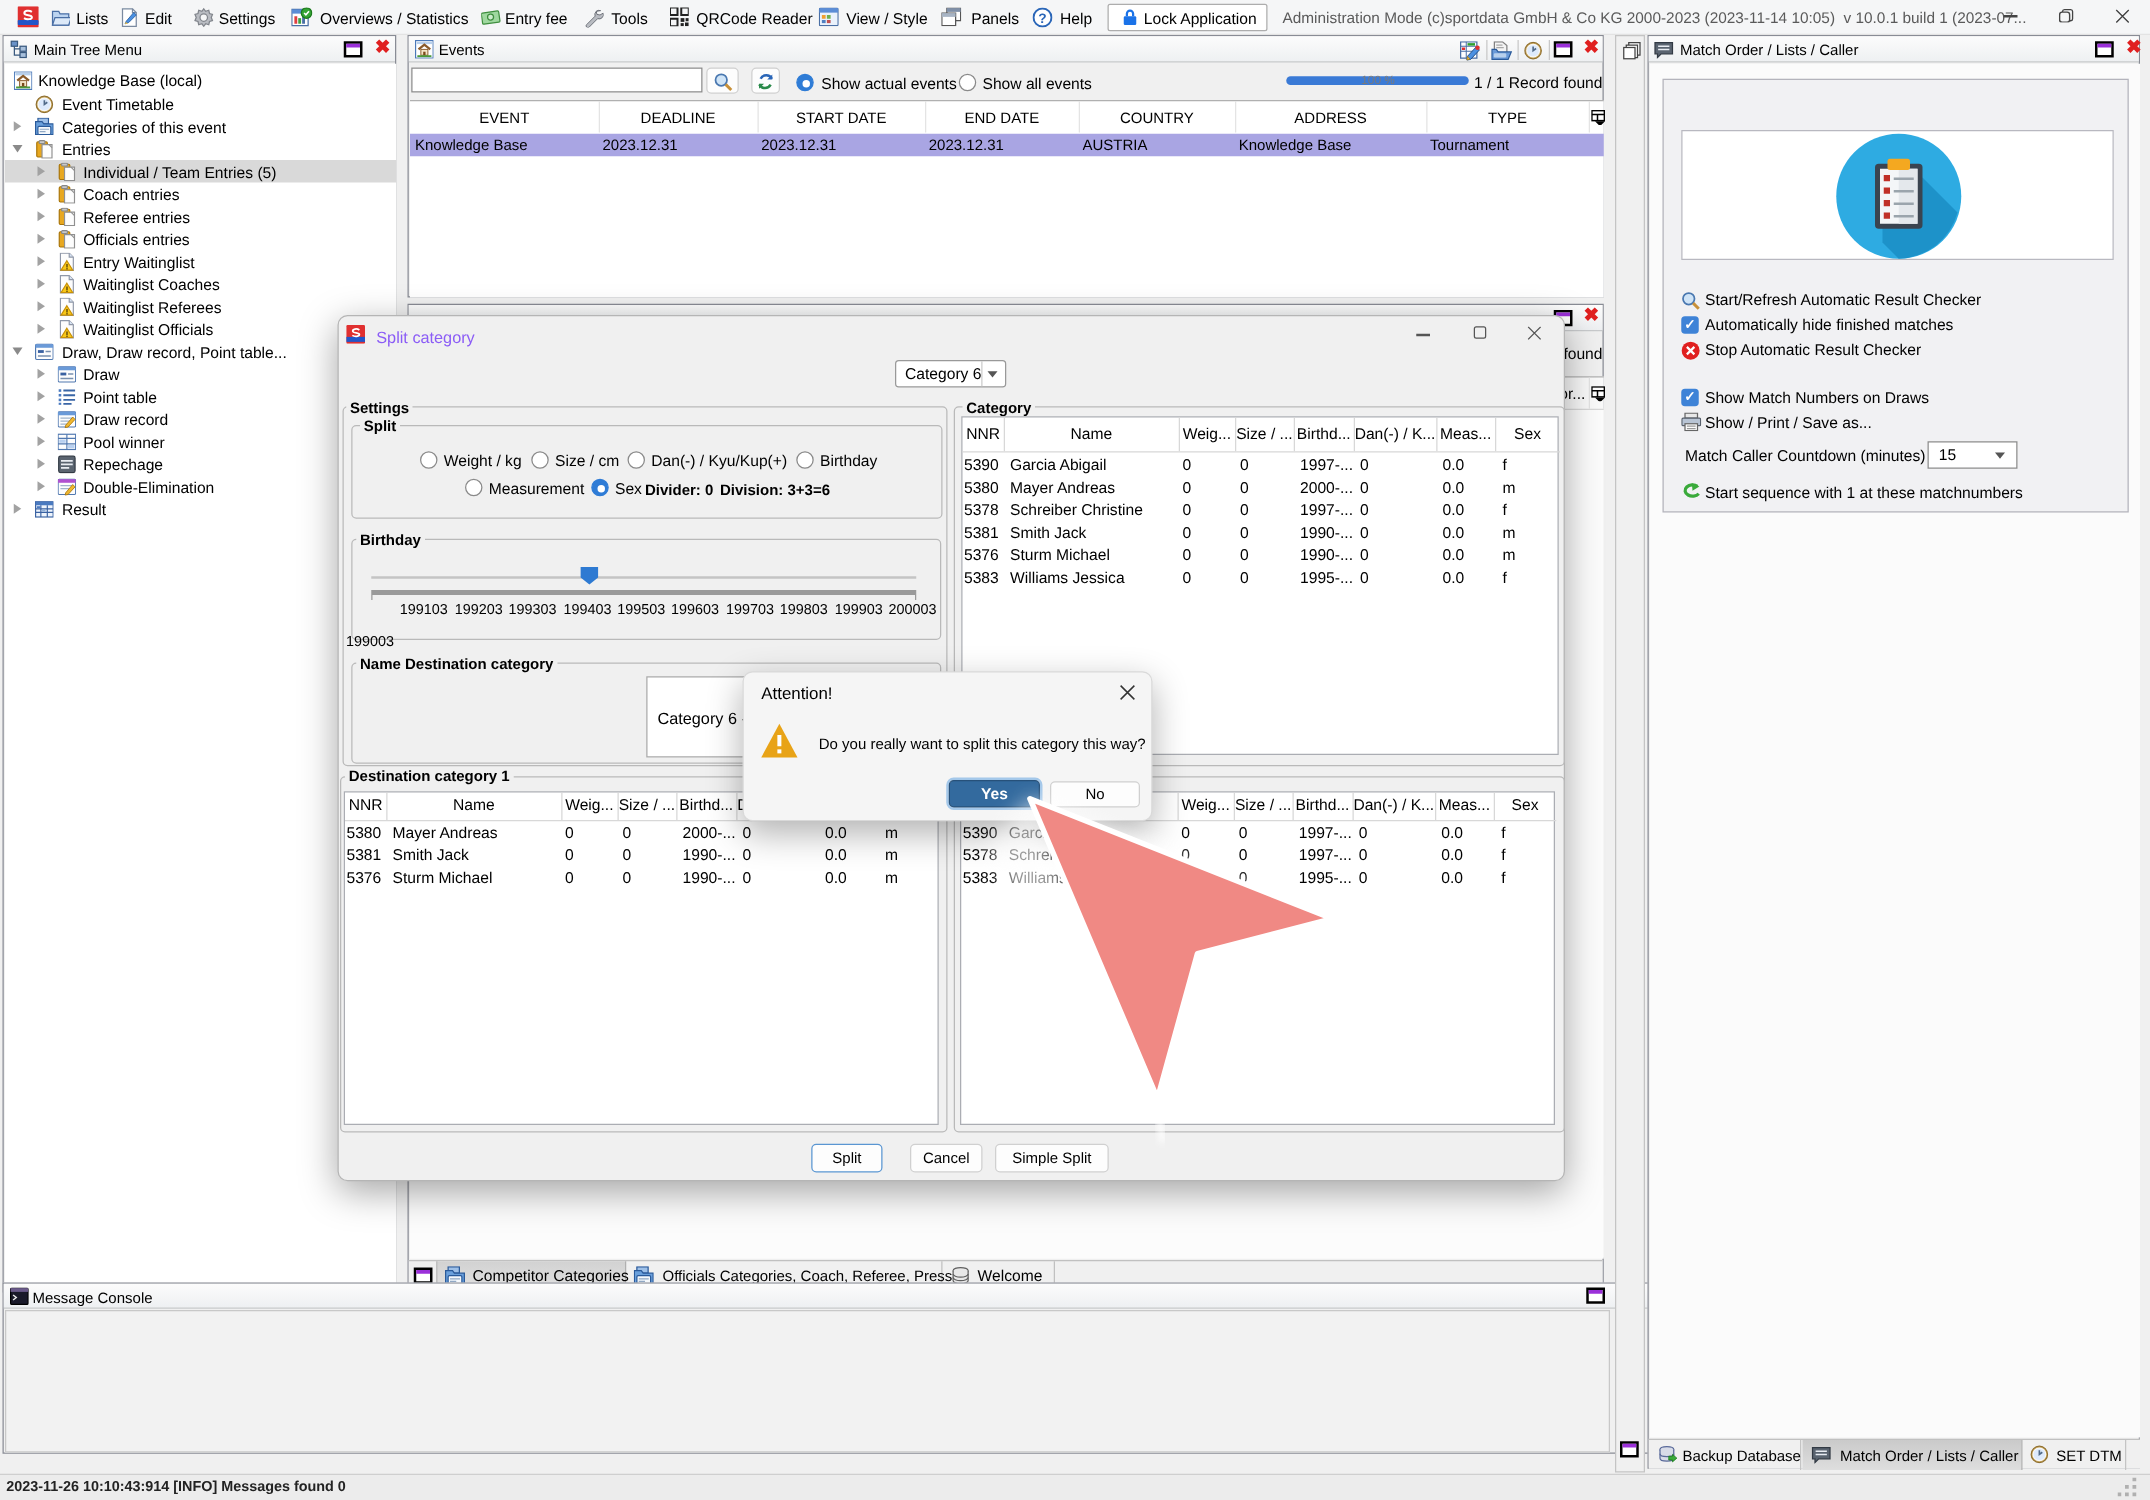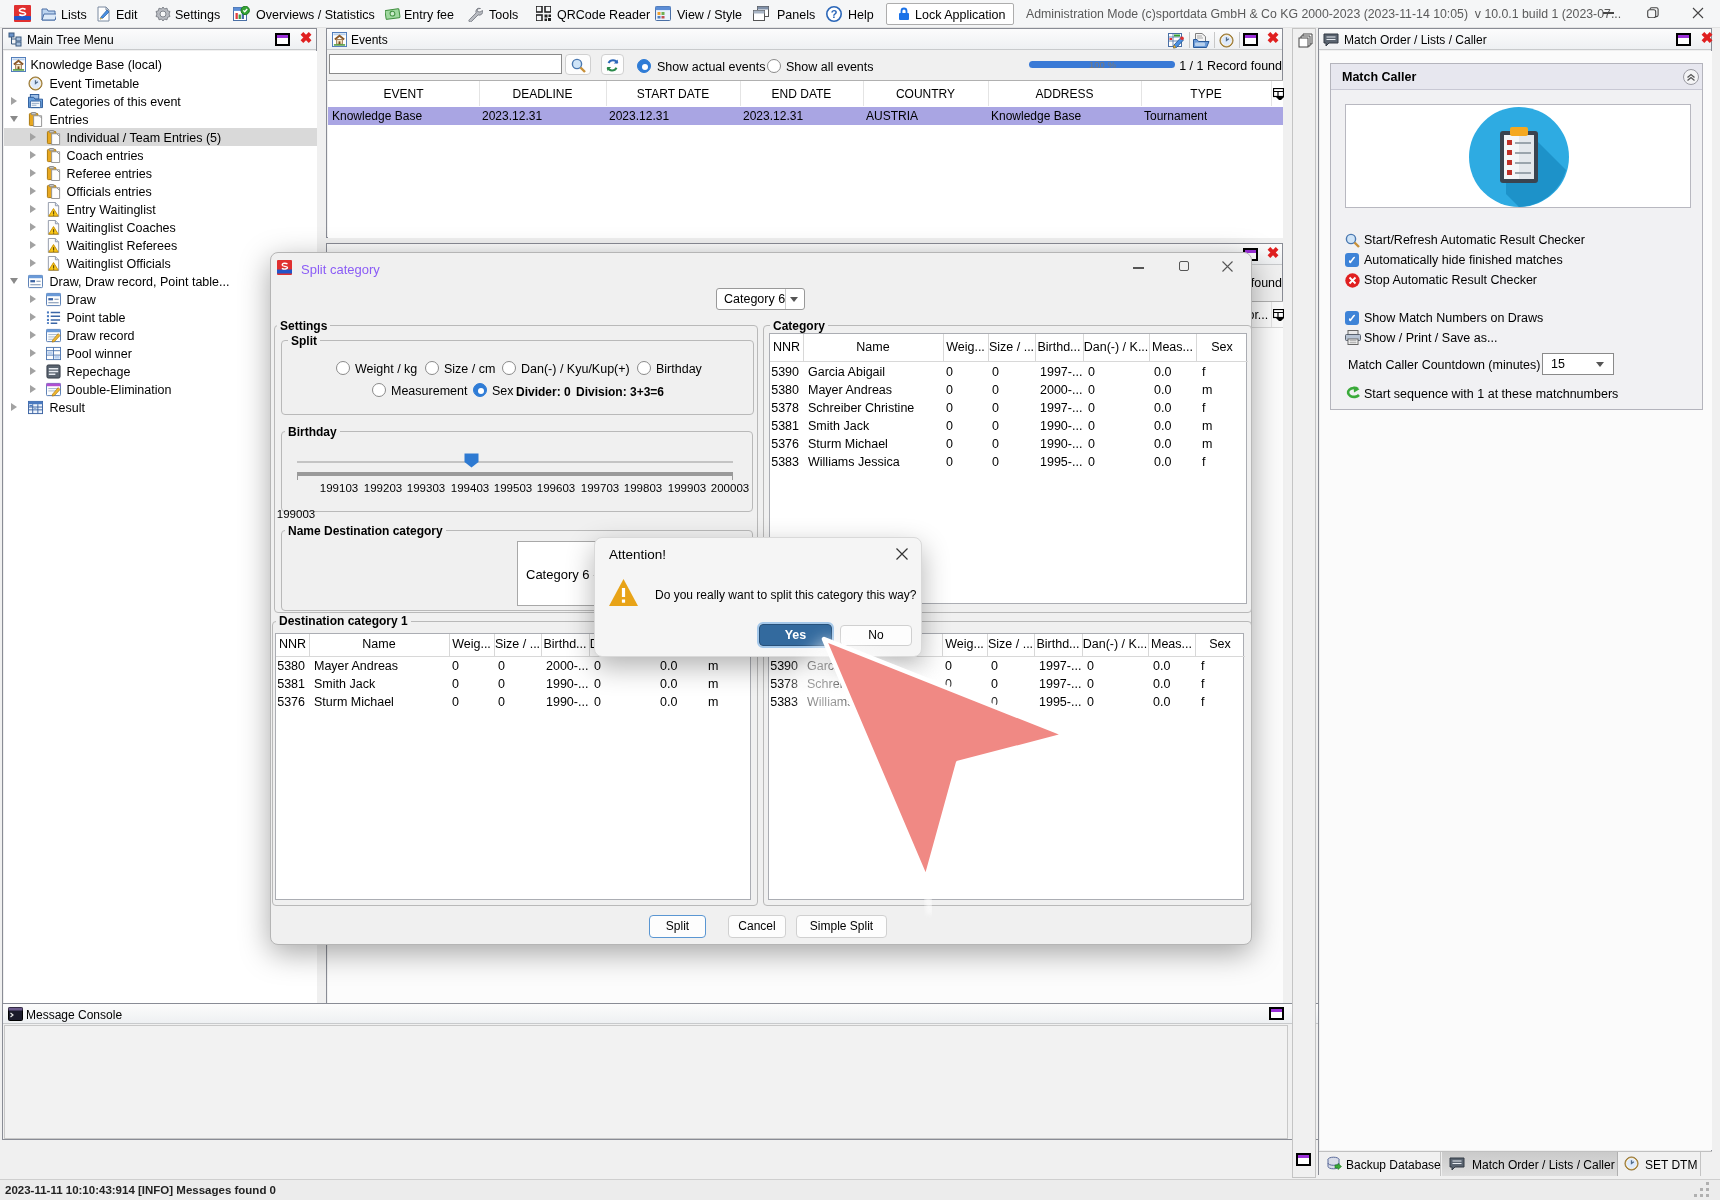--- a/index.html
+++ b/index.html
@@ -428,34 +428,34 @@
     <div class="a" style="left:427px;top:0;width:90px;height:25px;border-right:1px solid #c0c0c0;">
       <svg class="a" style="left:7px;top:4px" width="15" height="15">
           <ellipse cx="7.5" cy="3.5" rx="6" ry="2.5" fill="#e8e8e8" stroke="#606060"></ellipse>
           <path d="M1.5 3.5 V11.5 a6 2.5 0 0 0 12 0 V3.5" fill="#e8e8e8" stroke="#606060"></path>
           <path d="M1.5 6.2 a6 2.5 0 0 0 12 0 M1.5 9 a6 2.5 0 0 0 12 0" fill="none" stroke="#606060"></path>
         </svg>
       <div class="a" style="left:28px;top:5px;font-size:12.5px;">Welcome</div>
     </div>
   </div>
 </div>
-<div id="consolepanel" class="panel" style="left:2px;top:1003px;width:1550px;height:137px;">
+<div id="consolepanel" class="panel" style="left:2px;top:1026px;width:1550px;height:137px;">
   <div class="phead" style="height:20px;">
     <svg class="a" style="left:5px;top:3px" width="15" height="14">
         <rect x="0.5" y="0.5" width="14" height="13" rx="1" fill="#1a1a2a" stroke="#000"></rect>
         <rect x="0.5" y="0.5" width="14" height="3" fill="#6a5a8a"></rect>
         <path d="M2.5 6 L5 8 L2.5 10" stroke="#e8e8e8" fill="none" stroke-width="1.2"></path>
       </svg>
     <div class="ptitle" style="left:23px;">Message Console</div>
     <div class="pmax" style="left:1266px;top:3px;"></div>
   </div>
   <div class="a" style="left:1px;top:21px;width:1284px;height:114px;background:#f2f2f2;border:1px solid #c8c8c8;"></div>
 </div>
 <div id="statusbar" class="a" style="left:0;top:1179px;width:1720px;height:21px;background:#ececec;border-top:1px solid #cfcfcf;">
-  <div class="a" style="left:5px;top:4px;font-size:11.5px;font-weight:bold;color:#222;">2023-11-11 10:10:43:914 [INFO] Messages found 0</div>
+  <div class="a" style="left:5px;top:4px;font-size:11.5px;font-weight:bold;color:#222;">2023-11-26 10:10:43:914 [INFO] Messages found 0</div>
   <svg class="a" style="left:1694px;top:2px" width="16" height="16">
       <g fill="#b0b0b0">
         <rect x="12" y="0" width="3" height="3"></rect>
         <rect x="6" y="6" width="3" height="3"></rect>
         <rect x="12" y="6" width="3" height="3"></rect>
         <rect x="0" y="12" width="3" height="3"></rect>
         <rect x="6" y="12" width="3" height="3"></rect>
         <rect x="12" y="12" width="3" height="3"></rect>
       </g>
     </svg>
@@ -473,27 +473,20 @@
     <svg class="a" style="left:4px;top:4px" width="16" height="14">
         <path d="M1 1 H15 V10 H6 L3 13 V10 H1 Z" fill="#5a6470" stroke="#323a44"></path>
         <path d="M3.5 4 H12.5 M3.5 6.5 H12.5" stroke="#e8ecf2" stroke-width="1.2"></path>
       </svg>
     <div class="ptitle" style="left:25px;">Match Order / Lists / Caller</div>
     <div class="pmax" style="left:357px;"></div>
     <div class="pX" style="left:381px;">✖</div>
   </div>
   <div class="a" style="left:1px;top:22px;width:392px;height:1099px;background:#fbfbfb;"></div>
   <div class="a" style="left:11px;top:34px;width:373px;height:347px;background:#f1f1f3;border:1px solid #b4b4bc;">
-    <div class="a" style="left:0;top:0;width:371px;height:26px;background:#e7e7ef;border-bottom:1px solid #c8c8d4;">
-      <div class="a" style="left:11px;top:6px;font-size:12.5px;font-weight:bold;">Match Caller</div>
-      <svg class="a" style="left:352px;top:5px" width="16" height="16">
-          <circle cx="8" cy="8" r="7.5" fill="#f4f4f6" stroke="#9a9aa2"></circle>
-          <path d="M4.5 8.5 L8 5.5 L11.5 8.5 M4.5 11.5 L8 8.5 L11.5 11.5" fill="none" stroke="#555" stroke-width="1.3"></path>
-        </svg>
-    </div>
     <div class="a" style="left:14px;top:40px;width:346px;height:104px;background:#fff;border:1px solid #b8b8c0;">
       <svg class="a" style="left:122px;top:1px" width="102" height="102" viewBox="0 0 102 102">
         <circle cx="51" cy="51" r="50" fill="#2eabe2"></circle>
         <path d="M38 68 L70 36 L98 64 A50 50 0 0 1 51 101 L38 88 Z" fill="#1a8dc4" opacity="0.85"></path>
         <rect x="32" y="25" width="38" height="52" rx="3" fill="#3a4450"></rect>
         <rect x="36" y="29" width="30" height="44" fill="#f4f6f8"></rect>
         <rect x="51" y="29" width="15" height="44" fill="#e4e8ec"></rect>
         <rect x="42" y="21" width="18" height="9" rx="2" fill="#f4a820"></rect>
         <g fill="#c03028">
             <rect x="39" y="34" width="5" height="5"></rect>

